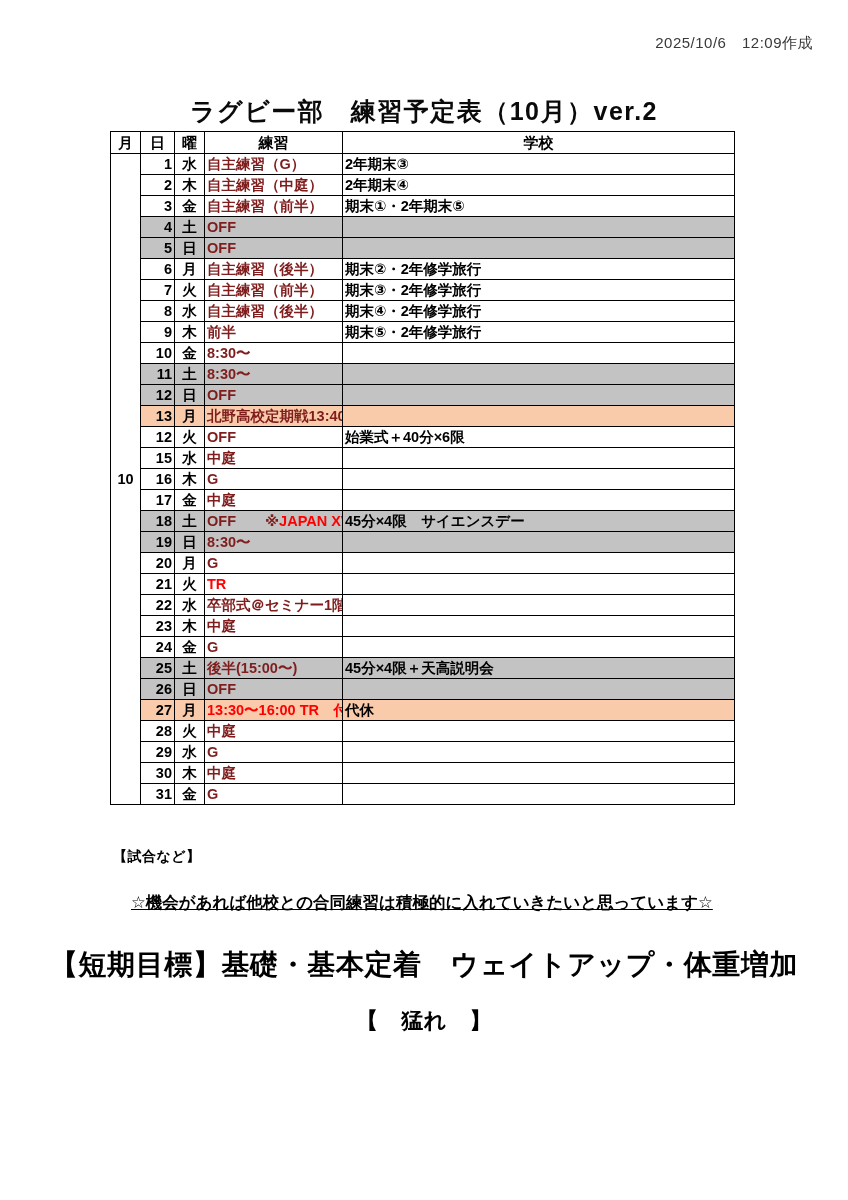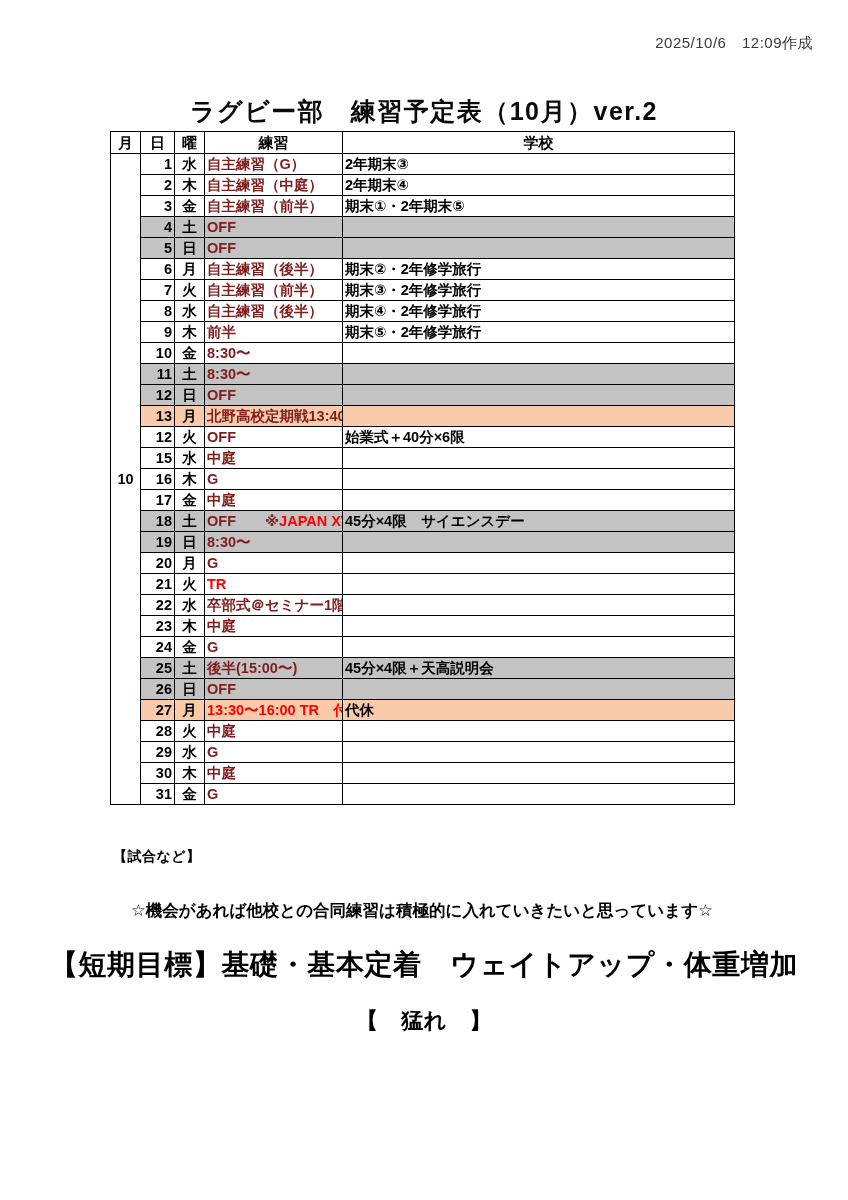--- a/index.html
+++ b/index.html
@@ -110,25 +110,26 @@
     white-space: pre;
     margin-top: 20px;
   }
   .note-line {
     font-size: 16.5px;
     font-weight: bold;
     letter-spacing: 0.2px;
     white-space: pre;
   }
   .note-star {
-    margin-top: 34px;
+    margin-top: 26px;
     font-size: 16.5px;
     font-weight: bold;
     padding-left: 18px;
     white-space: pre;
+    text-decoration: underline;
   }
   .goal {
     position: absolute;
     left: 0;
     top: 946px;
     width: 848px;
     text-align: center;
     font-size: 28px;
     font-weight: bold;
     letter-spacing: 0.6px;

